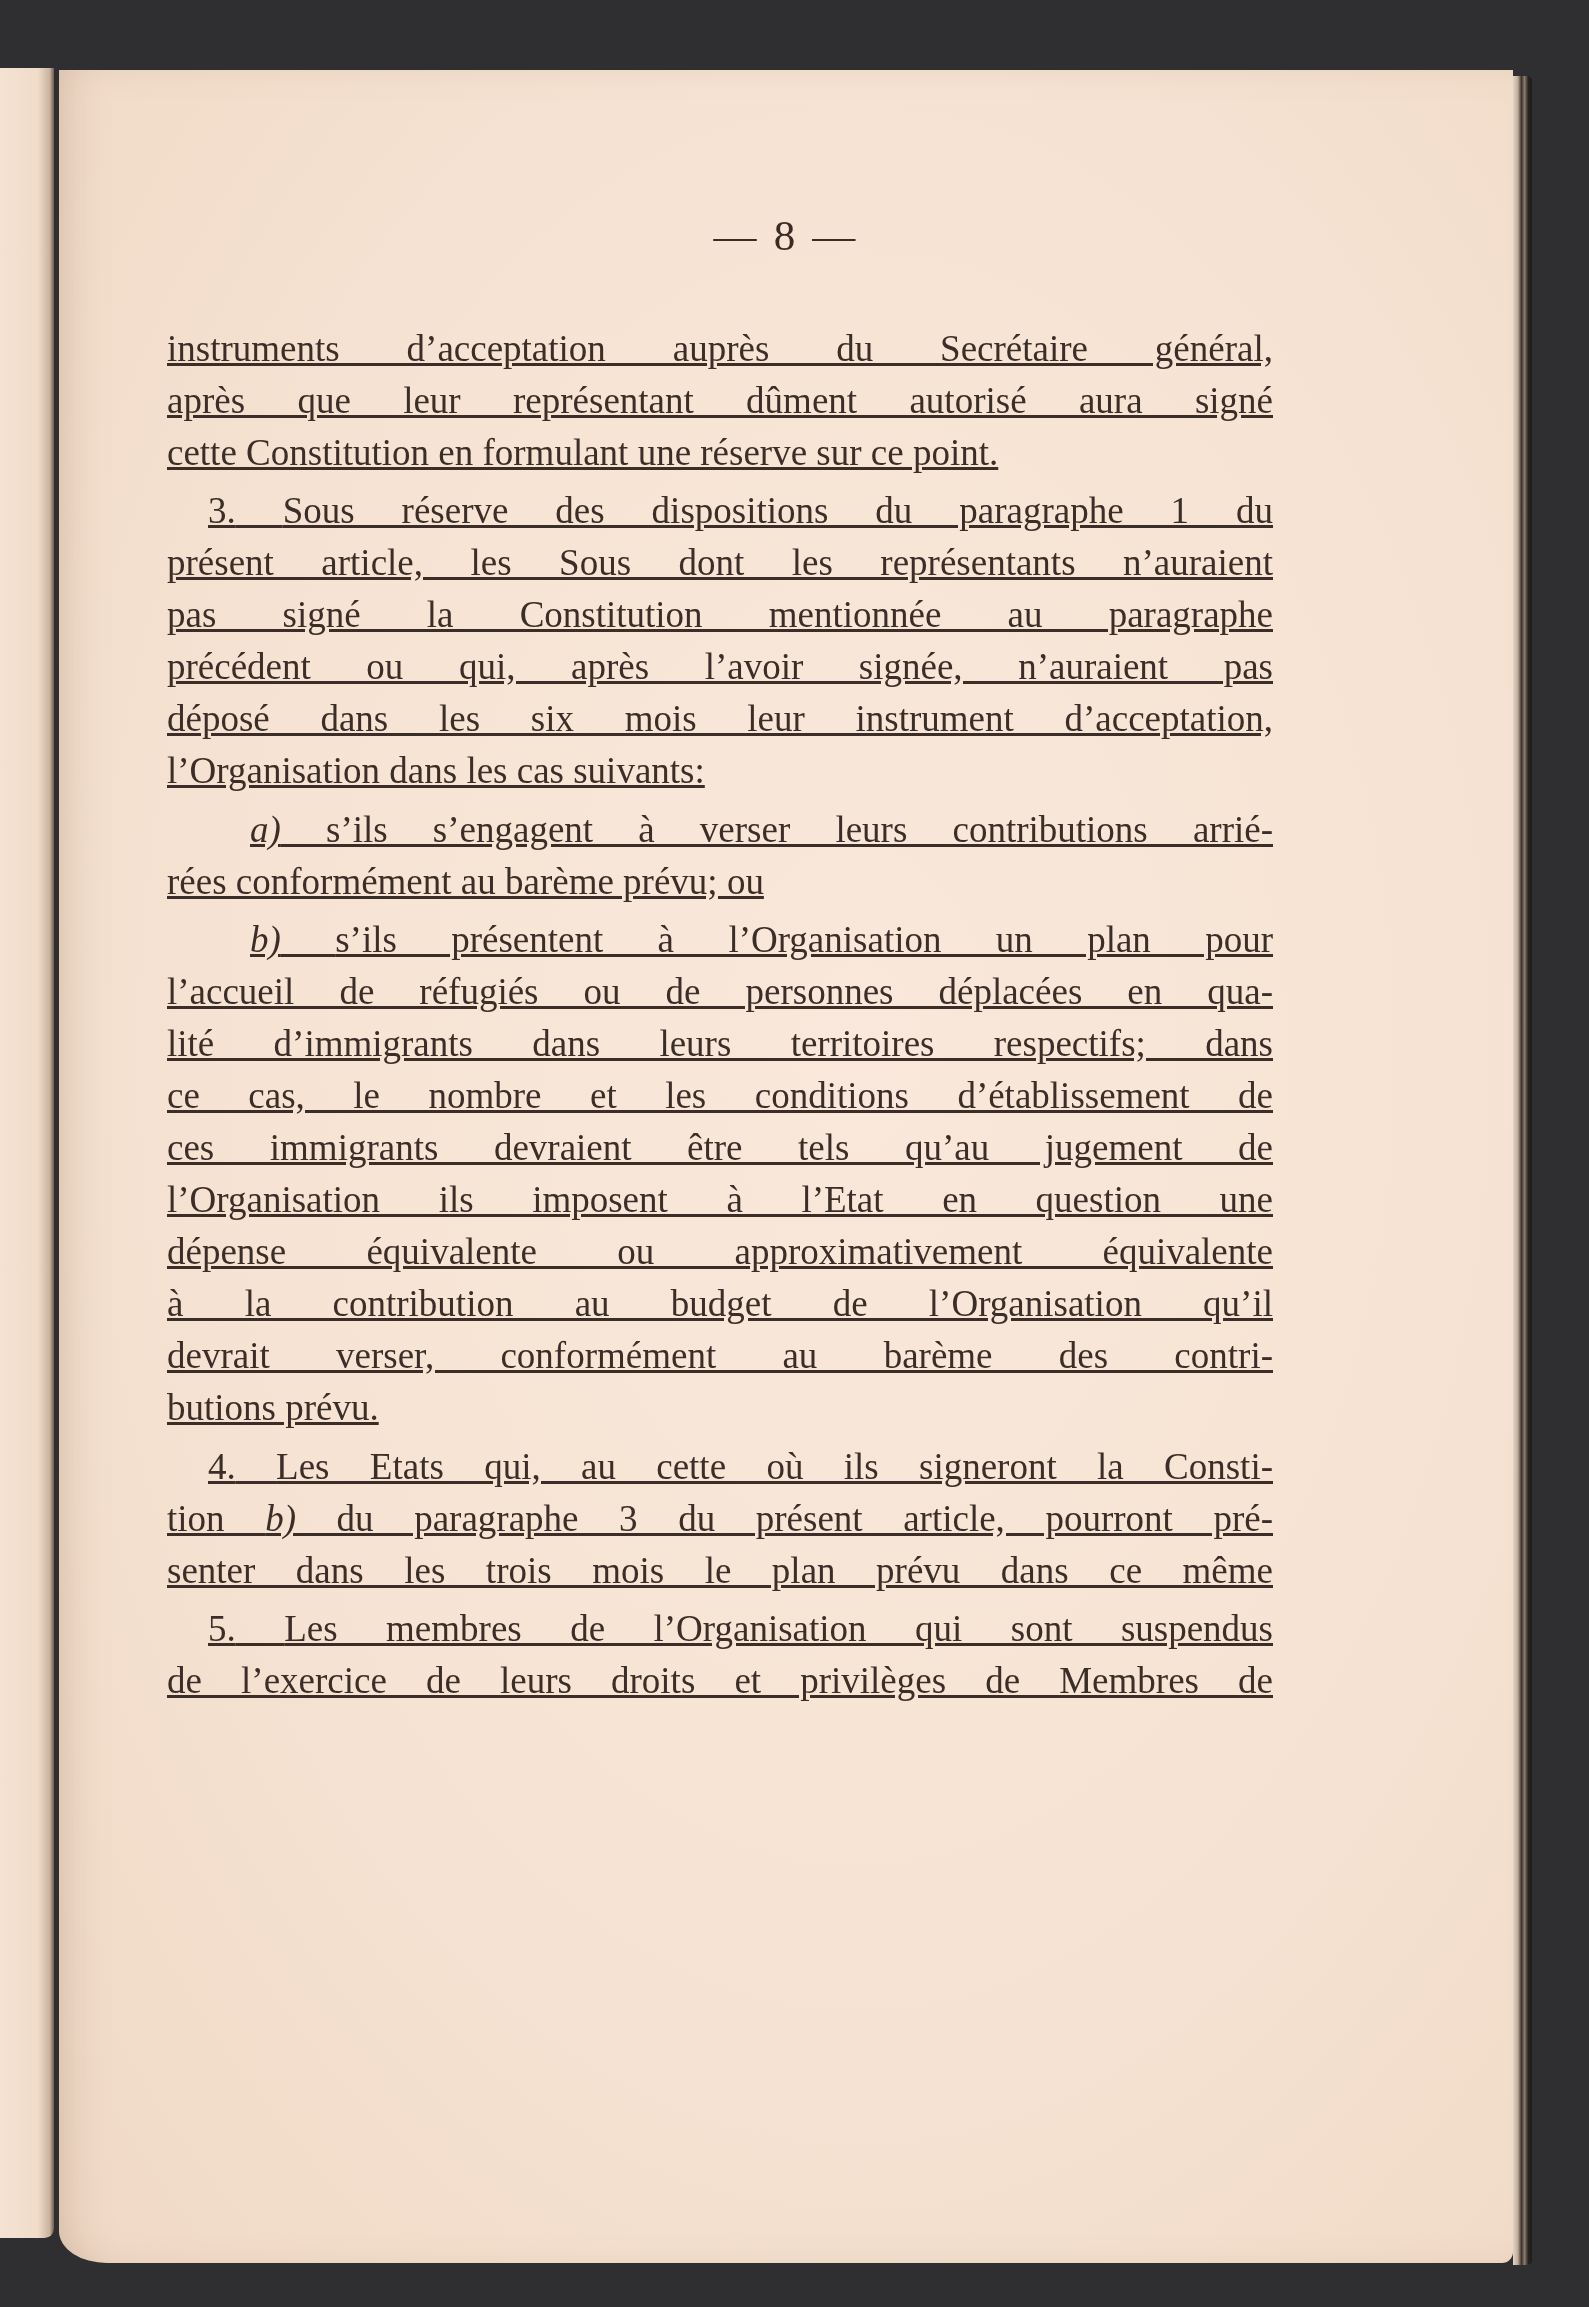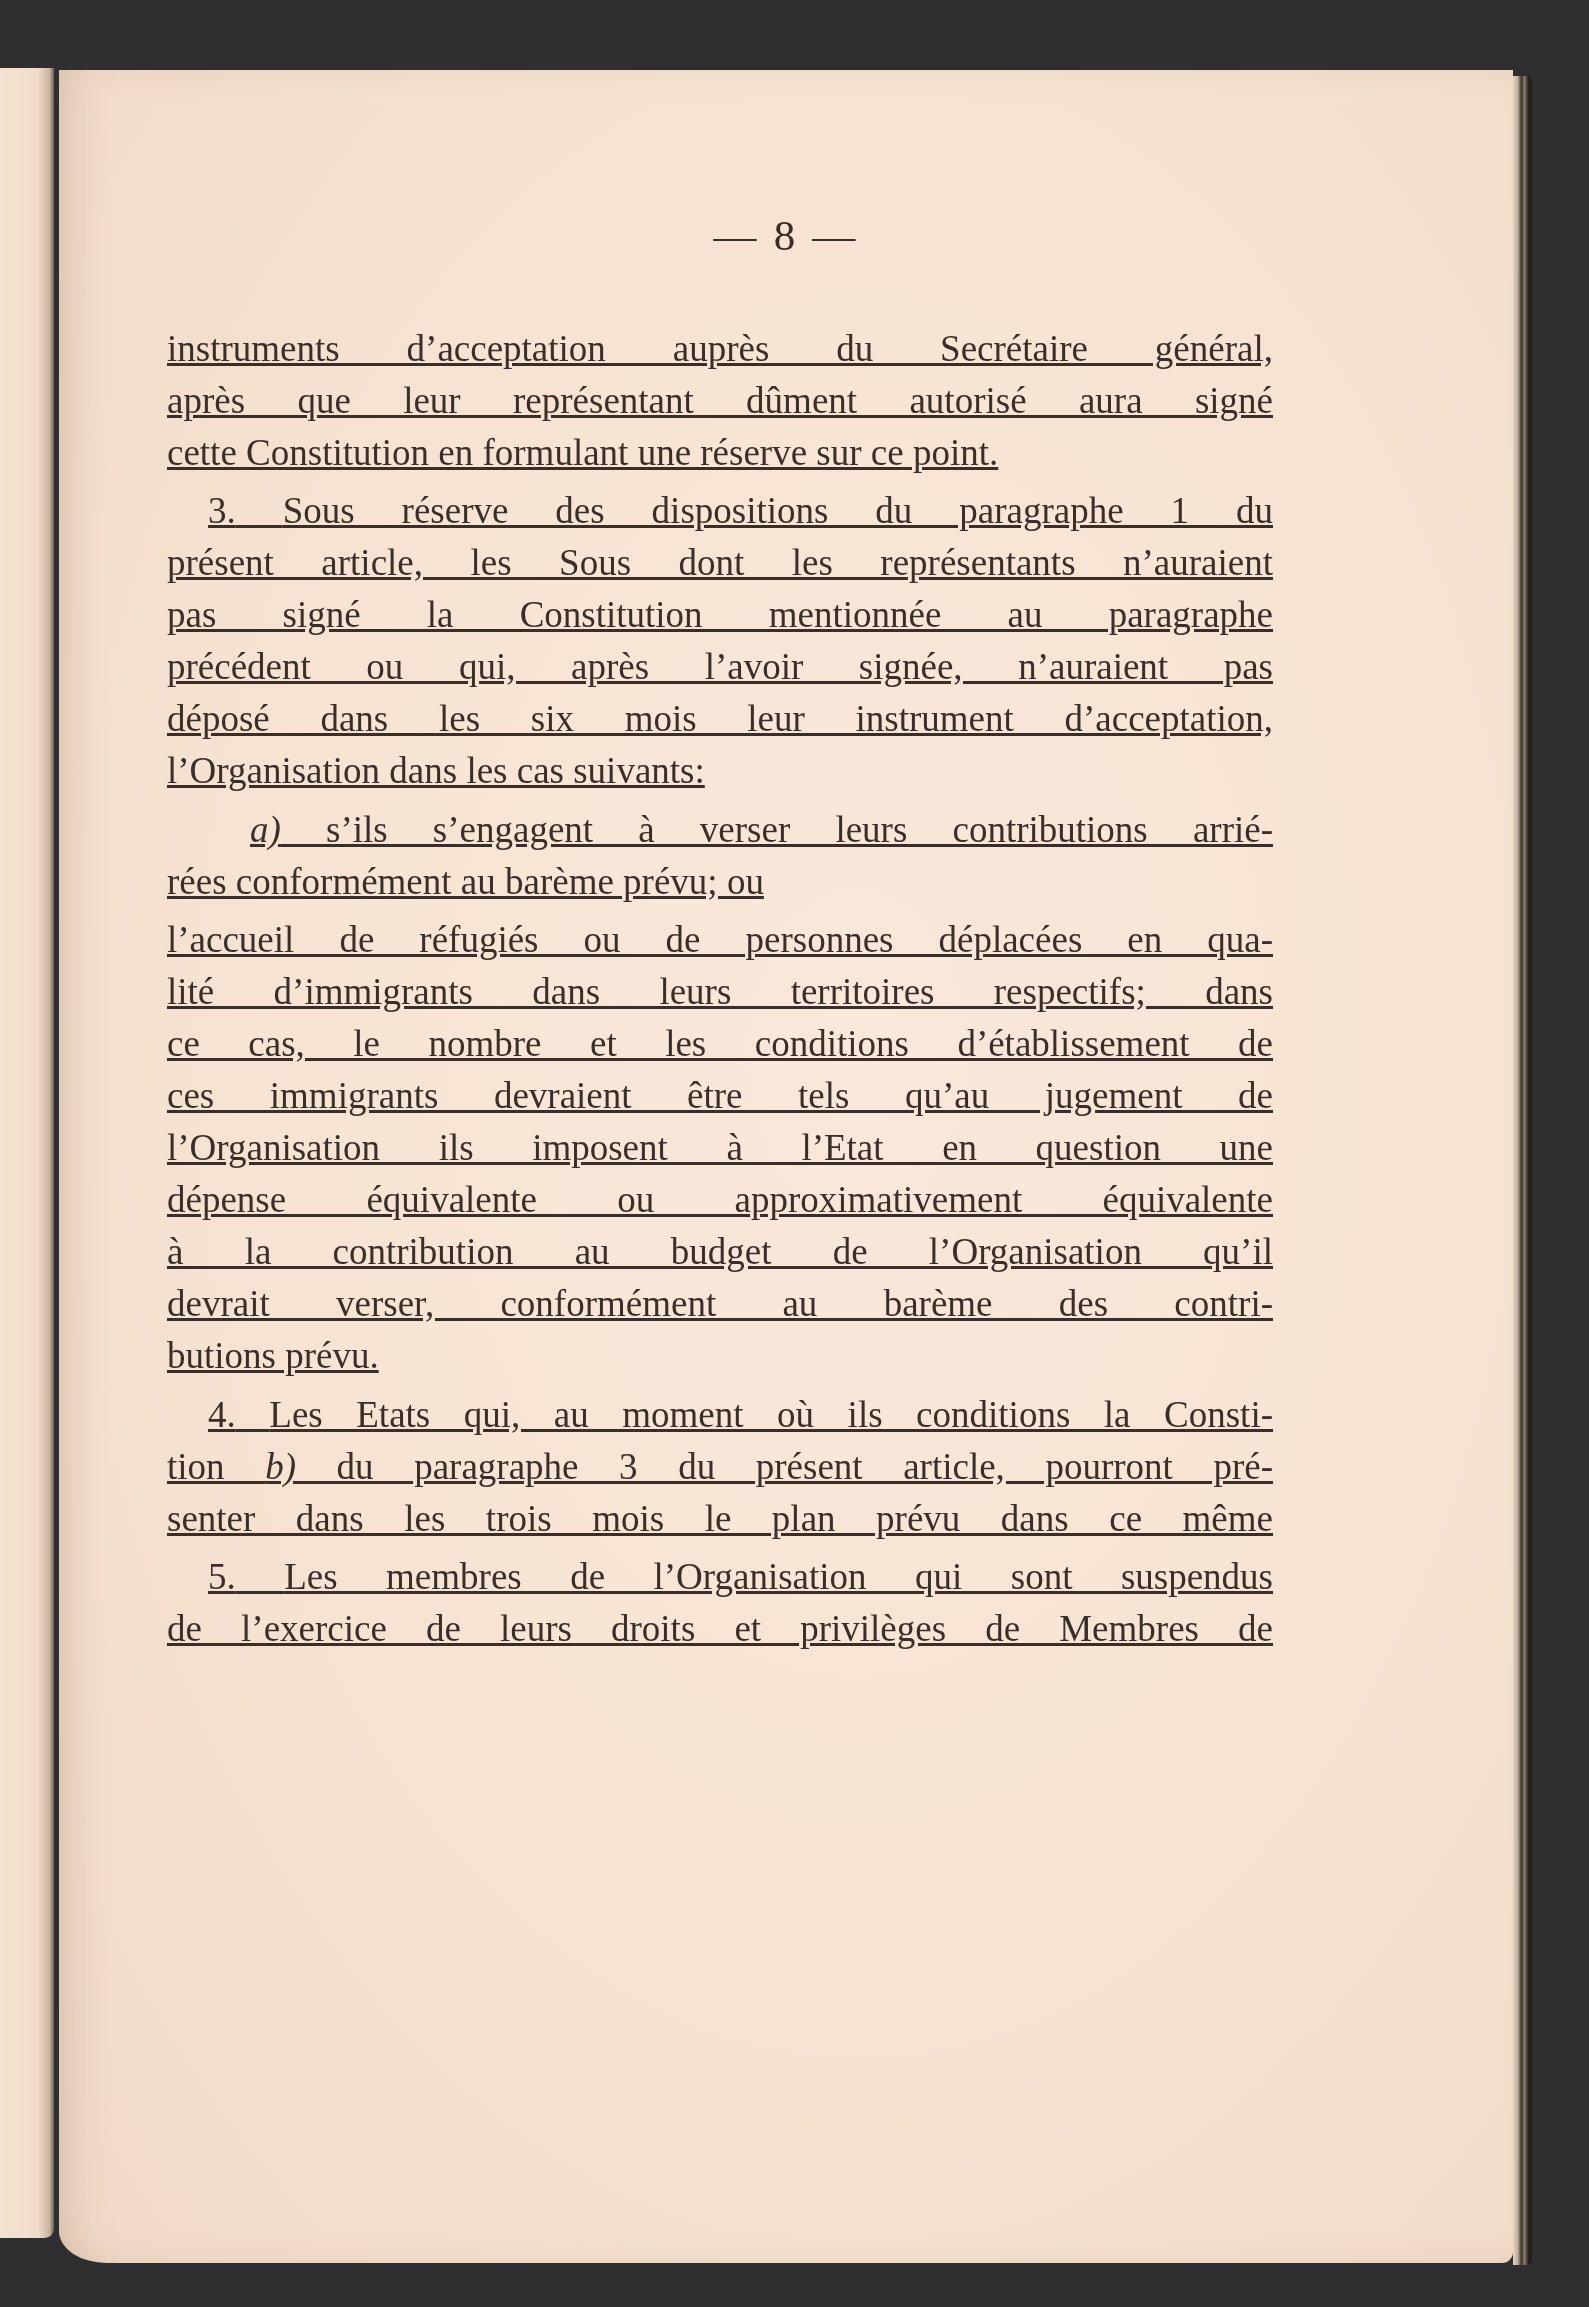--- a/index.html
+++ b/index.html
@@ -68,33 +68,34 @@
       <span class="line">déposé dans les six mois leur instrument d’acceptation,</span>
       <span class="line last">l’Organisation dans les cas suivants:</span>
     </p>
 
     <p class="gap">
       <span class="line indent2"><span class="it">a)</span> <span>s’ils s’engagent à verser leurs contributions arrié-</span></span>
       <span class="line last">rées conformément au barème prévu; ou</span>
     </p>
 
     <p class="gap">
+      <span class="line indent2"><span class="it">b)</span> <span>s’ils présentent à l’Organisation un plan pour</span></span>
       <span class="line">l’accueil de réfugiés ou de personnes déplacées en qua-</span>
       <span class="line">lité d’immigrants dans leurs territoires respectifs; dans</span>
       <span class="line">ce cas, le nombre et les conditions d’établissement de</span>
       <span class="line">ces immigrants devraient être tels qu’au jugement de</span>
       <span class="line">l’Organisation ils imposent à l’Etat en question une</span>
       <span class="line">dépense équivalente ou approximativement équivalente</span>
       <span class="line">à la contribution au budget de l’Organisation qu’il</span>
       <span class="line">devrait verser, conformément au barème des contri-</span>
       <span class="line last">butions prévu.</span>
     </p>
 
     <p class="gap">
-      <span class="line indent1"><span>4.</span> <span>Les Etats qui, au moment où ils conditions la Consti-</span></span>
+      <span class="line indent1"><span>4.</span> <span>Les Etats qui, au cette où ils signeront la Consti-</span></span>
       <span class="line"><span>tion </span><span class="it">b)</span><span> du paragraphe 3 du présent article, pourront pré-</span></span>
       <span class="line">senter dans les trois mois le plan prévu dans ce même</span>
     </p>
 
     <p class="gap">
       <span class="line indent1"><span>5.</span> <span>Les membres de l’Organisation qui sont suspendus</span></span>
       <span class="line">de l’exercice de leurs droits et privilèges de Membres de</span>
     </p>
 
   </div>

